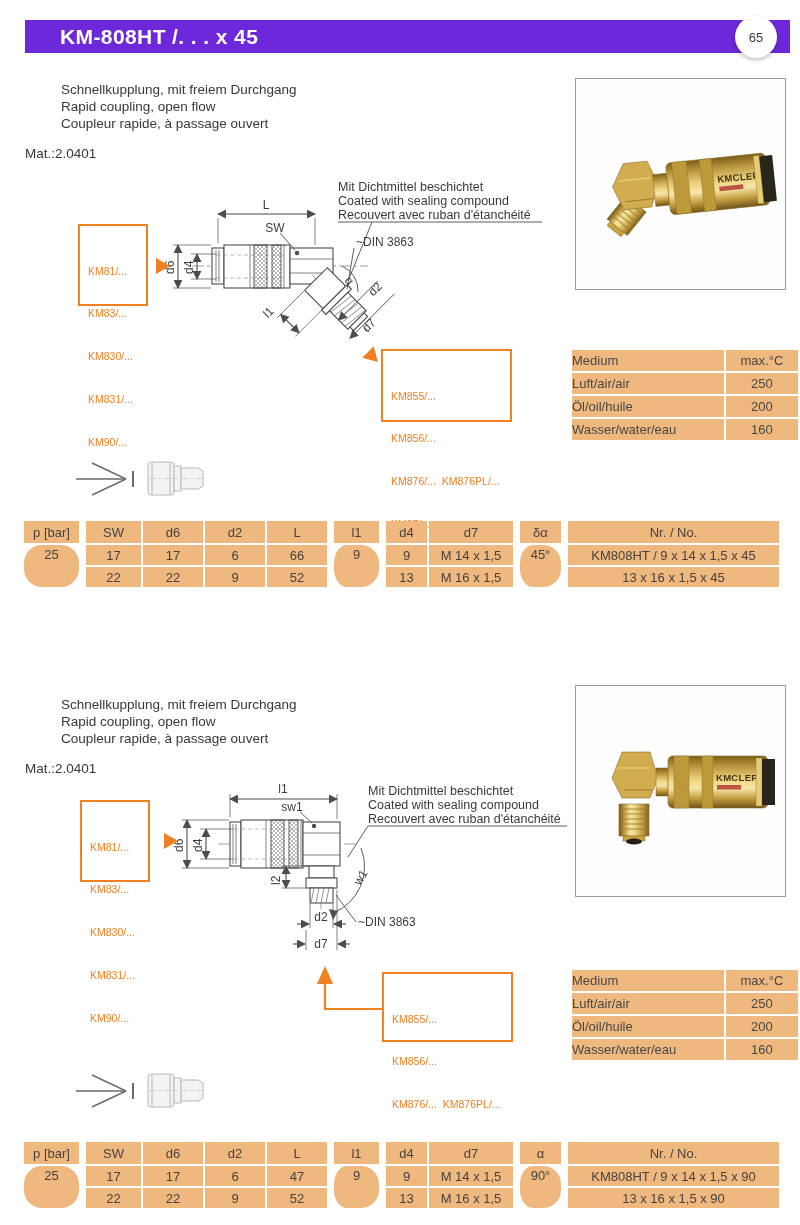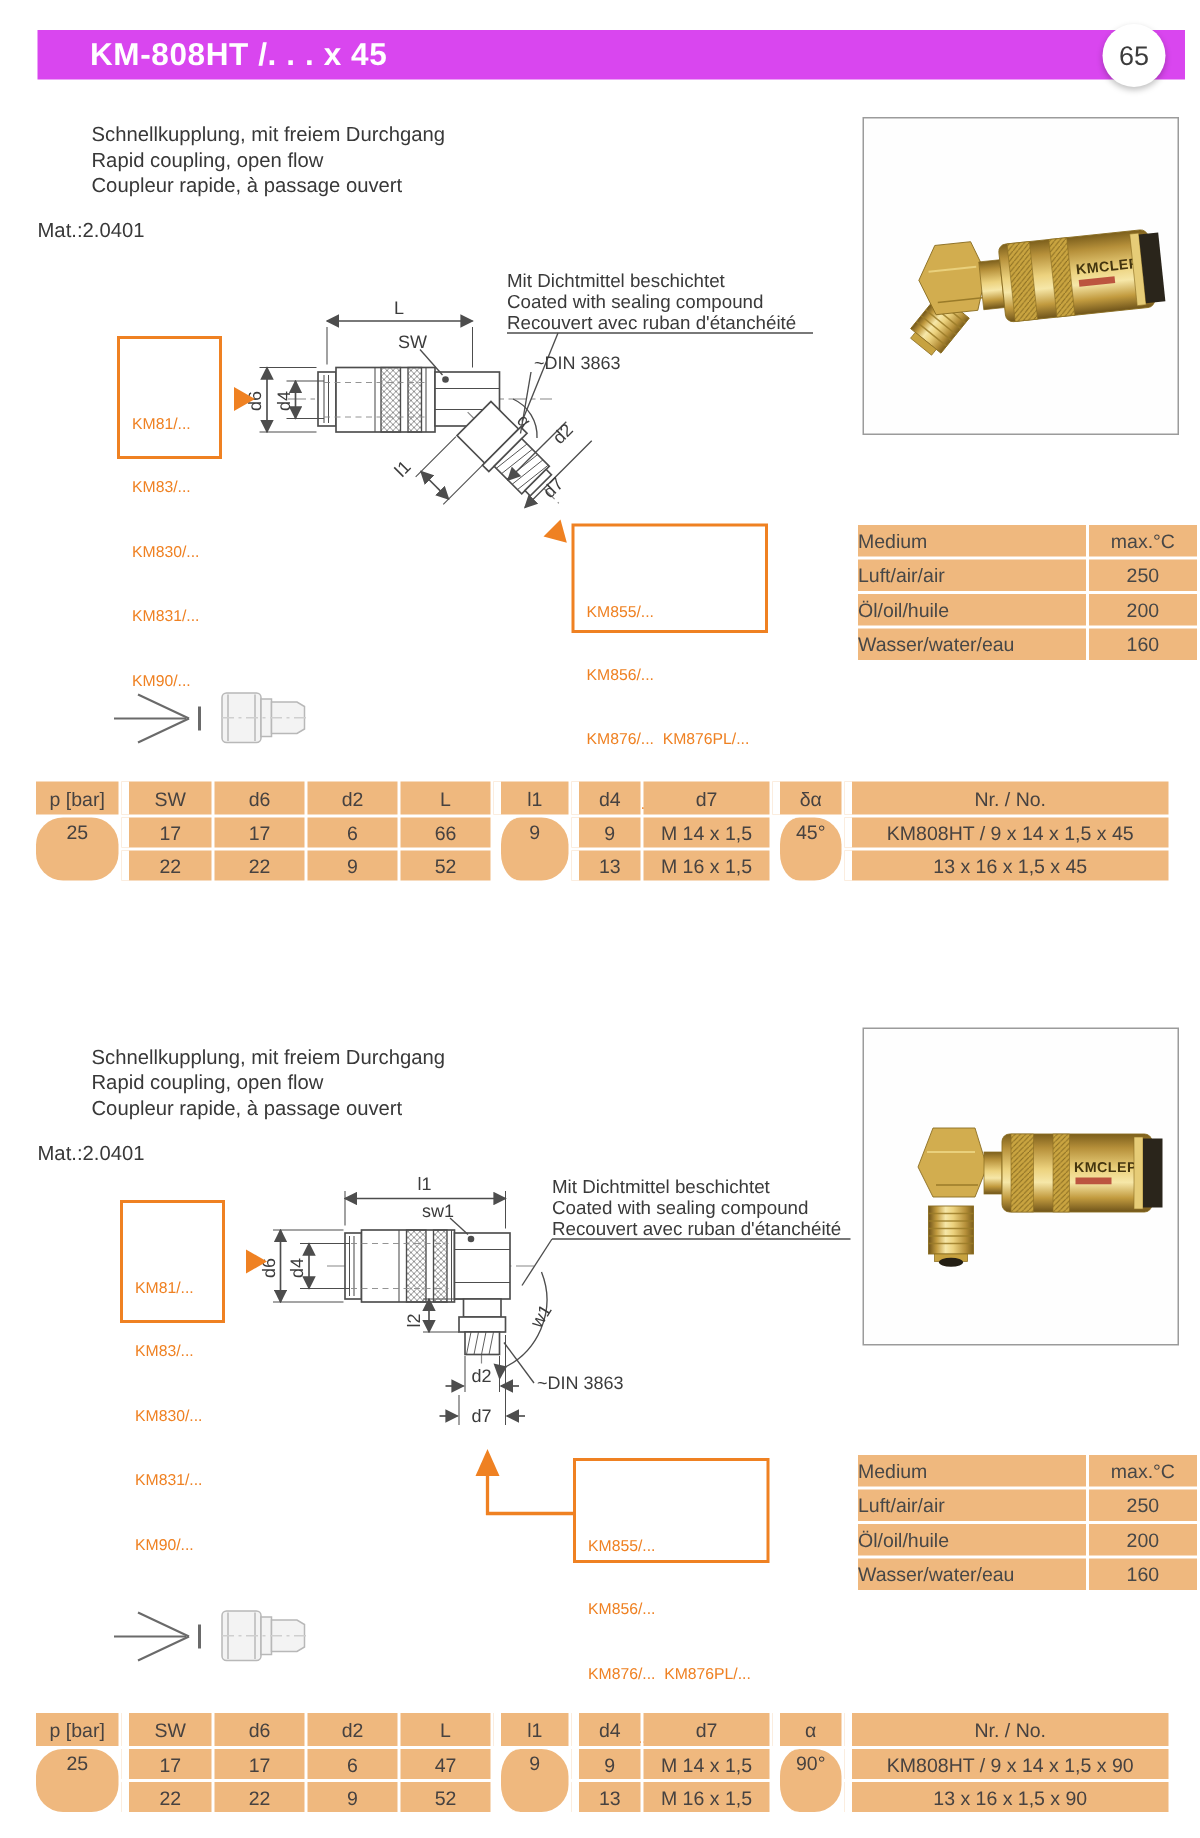--- a/index.html
+++ b/index.html
@@ -1,26 +1,26 @@
 <!DOCTYPE html>
 <html><head>
 <meta charset="utf-8">
 <style>
   html,body{margin:0;padding:0;background:#fff;font-family:"Liberation Sans",sans-serif;}
   .page{position:relative;width:800px;height:1225px;background:#fff;overflow:hidden;}
-  .bar{position:absolute;left:25px;width:765px;height:33px;background:#d946ef;}
+  .bar{position:absolute;left:25px;width:765px;height:33px;background:#6d28d9;}
   .bar-title{display:block;padding-left:35px;line-height:33px;color:#fff;font-size:21px;font-weight:bold;letter-spacing:.4px;white-space:pre;}
   .pagenum{position:absolute;left:735px;top:16px;width:42px;height:42px;border-radius:50%;background:#fff;
            box-shadow:0 2px 4px rgba(0,0,0,.25);display:flex;align-items:center;justify-content:center;
-           font-size:18px;color:#3c3c3c;z-index:5;}
+           font-size:13px;color:#3c3c3c;z-index:5;}
   .desc{position:absolute;left:25px;font-size:13.5px;color:#383838;line-height:1.25;margin-left:36px;}
   .mat{position:absolute;left:25px;font-size:13.5px;color:#383838;}
   .photo{position:absolute;left:575px;width:209px;height:210px;border:1px solid #9b9b9b;background:#fefefe;}
   .kmbox{position:absolute;border:2px solid #ef8122;color:#ef8122;font-size:10.5px;line-height:1.36;
-         padding:21px 0 0 8px;box-sizing:border-box;white-space:pre;}
+         padding:9px 0 0 8px;box-sizing:border-box;white-space:pre;}
   .drw{position:absolute;overflow:visible;}
   table.medium{position:absolute;border-collapse:separate;border-spacing:2px;}
   table.medium td{background:#efb87e;color:#474747;font-size:13px;height:21px;padding:0;}
   td.ml{width:156px;text-align:left;padding-left:9px;}
   td.mr{width:76px;text-align:center;}
   table.spec{position:absolute;border-collapse:separate;border-spacing:2px;table-layout:fixed;}
   table.spec th,table.spec td{background:#efb87e;color:#474240;font-size:13px;font-weight:normal;text-align:center;
          height:20px;padding:0;box-sizing:border-box;white-space:nowrap;overflow:hidden;}
   table.spec th{height:22px;}
   .gs{border-left:5px solid #fff;}

